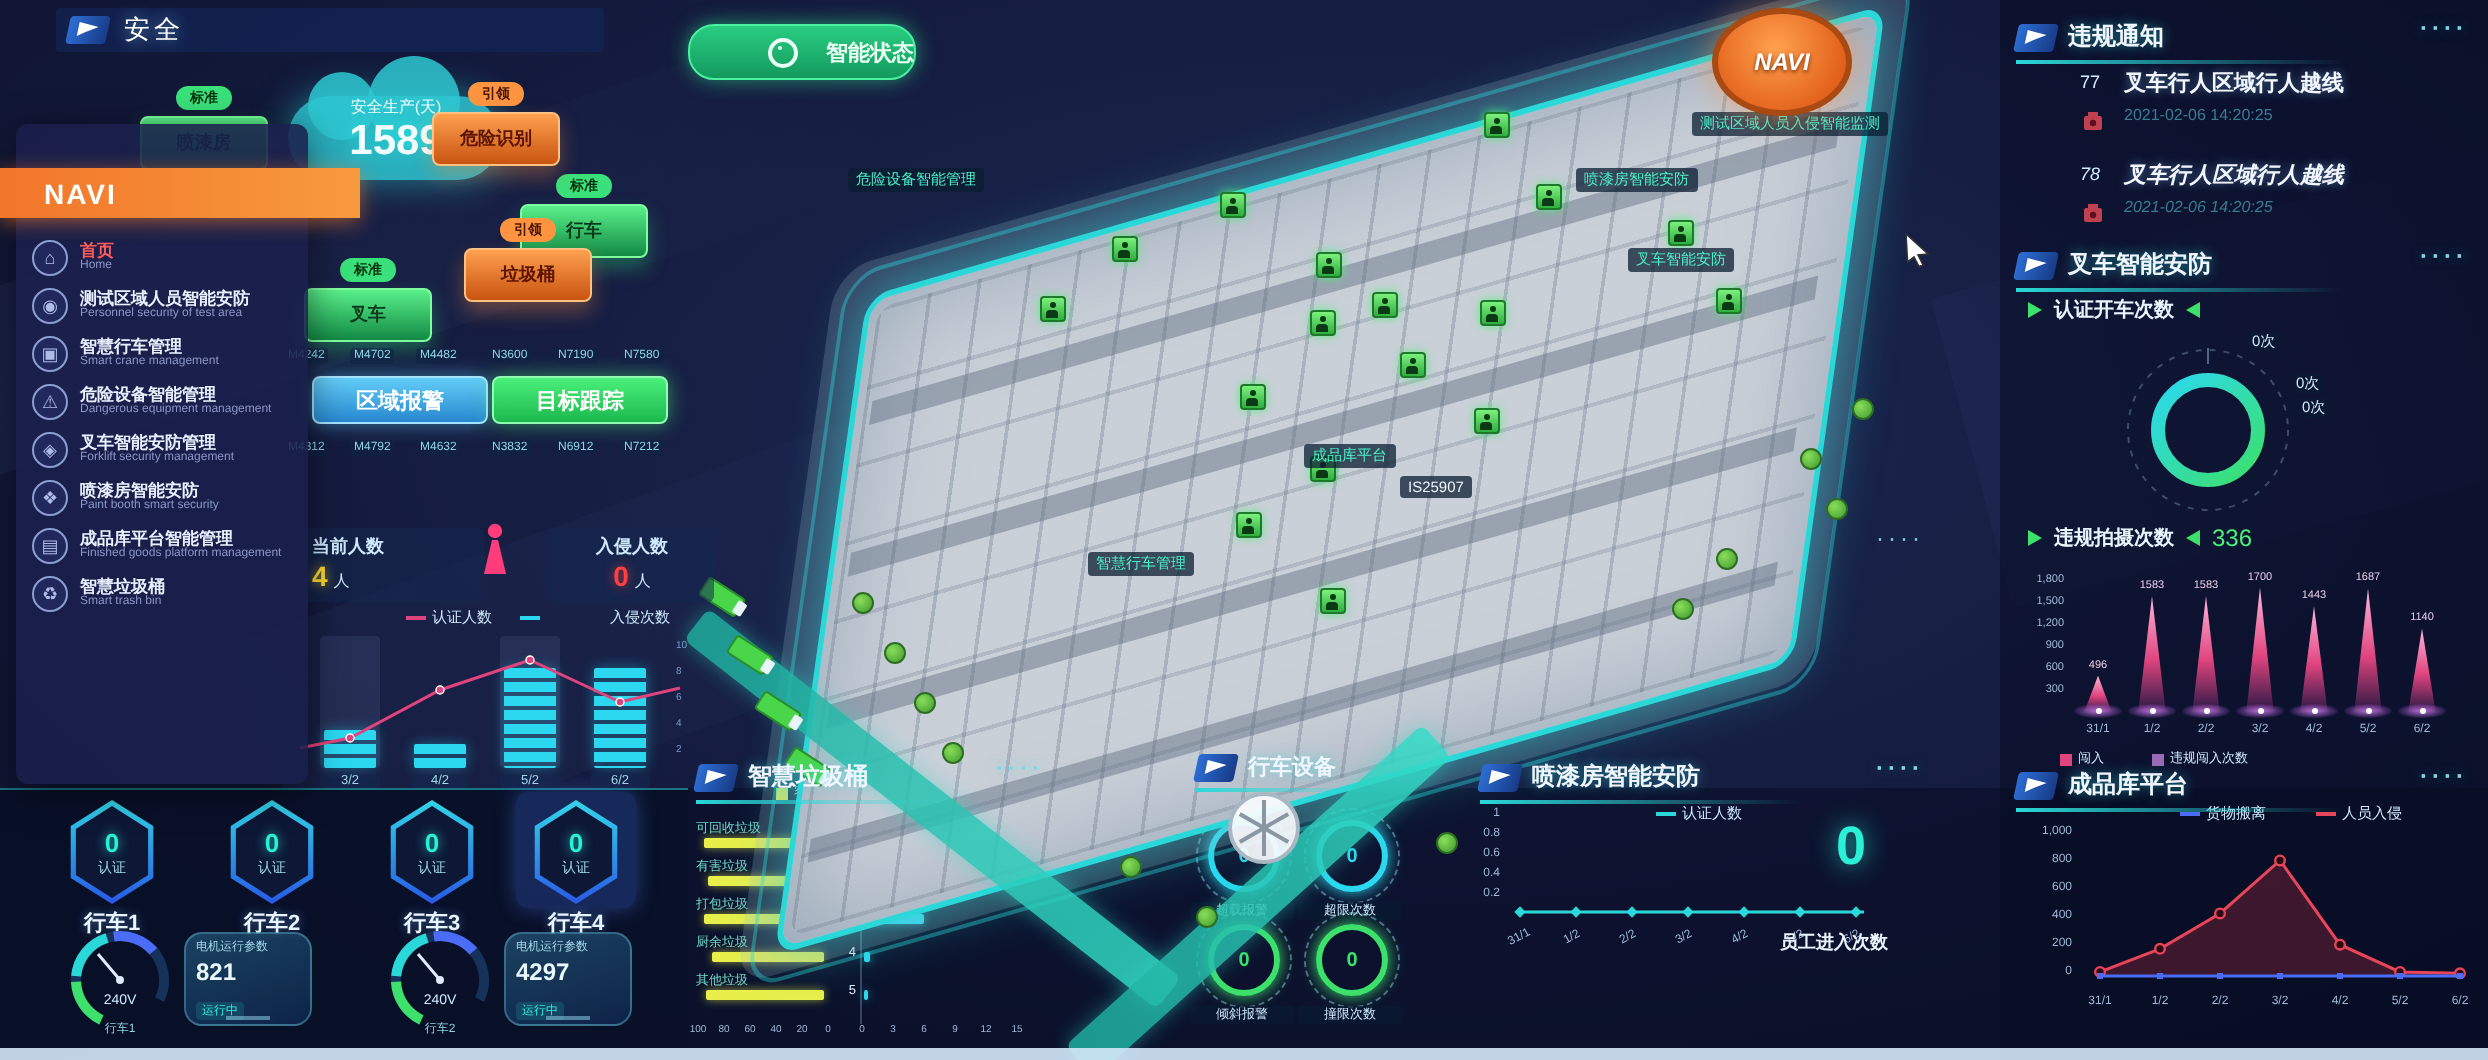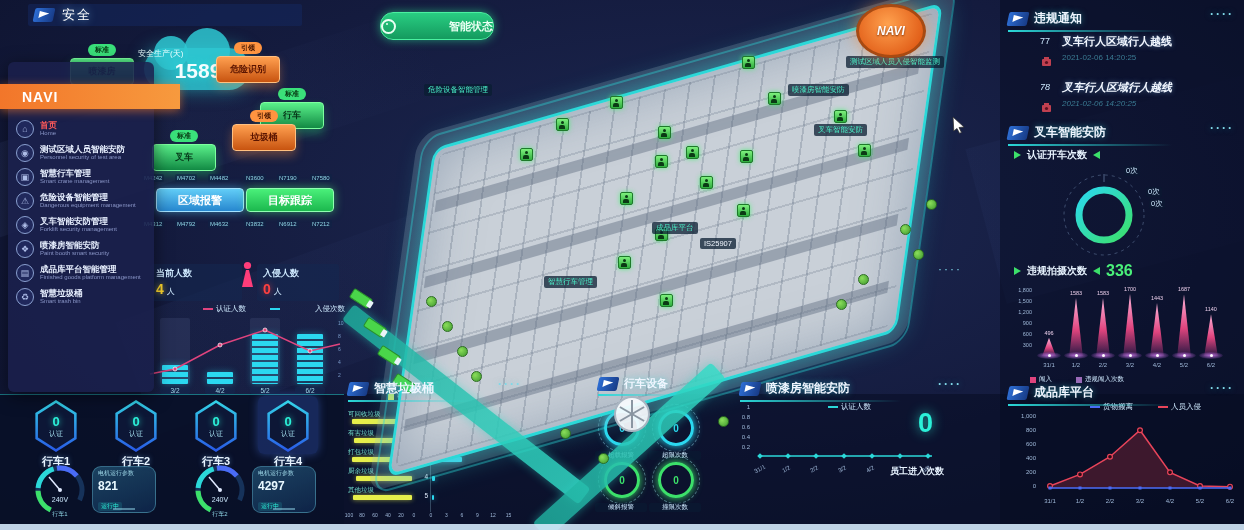--- a/index.html
+++ b/index.html
@@ -16,30 +16,30 @@
   .dots{position:absolute;right:2px;top:-3px;color:#7fd8e8;font-size:12px;letter-spacing:2px;cursor:pointer;}
   .dotsfree{position:absolute;color:#7fd8e8;font-size:12px;letter-spacing:2px;z-index:6;cursor:pointer;}
 
   
   .topbar{position:absolute;left:28px;top:4px;width:268px;height:22px;background:rgba(20,40,95,.55);border-radius:2px;display:flex;align-items:center;gap:8px;padding-left:6px;z-index:6;}
   .topbar .ttl{color:#fff;font-weight:normal;font-size:13px;letter-spacing:2px;text-shadow:0 0 8px rgba(120,200,255,.8);}
 
   
   .status-btn{position:absolute;left:344px;top:12px;width:112px;height:26px;border-radius:13px;z-index:6;
     background:linear-gradient(180deg,#29cd82,#149a5e);border:1px solid #4af0a0;box-shadow:0 0 10px rgba(42,223,142,.6);
-    display:flex;align-items:center;justify-content:space-between;gap:14px;color:#eafff3;font-size:11px;font-weight:bold;cursor:pointer;margin-left:36px;}
+    display:flex;align-items:center;justify-content:flex-end;gap:14px;color:#eafff3;font-size:11px;font-weight:bold;cursor:pointer;}
   .sb-ico{width:11px;height:11px;border:2px solid #eafff3;border-radius:50%;position:relative;}
   .sb-ico::after{content:"";position:absolute;left:2.5px;top:2.5px;width:2px;height:2px;background:#eafff3;border-radius:50%;}
 
   
   .cloud-stat{position:absolute;left:138px;top:34px;width:120px;height:66px;z-index:5;}
   .cshape{position:absolute;left:6px;top:14px;width:106px;height:42px;background:rgba(46,200,210,.85);border-radius:22px;box-shadow:0 0 18px rgba(46,216,216,.55);}
   .cshape::before{content:"";position:absolute;left:10px;top:-12px;width:34px;height:34px;background:rgba(46,200,210,.85);border-radius:50%;}
   .cshape::after{content:"";position:absolute;left:40px;top:-20px;width:46px;height:46px;background:rgba(46,200,210,.85);border-radius:50%;}
-  .clabel{position:absolute;left:0;top:14px;width:120px;font-size:8px;color:#eaffff;z-index:2;}
+  .clabel{position:absolute;left:0;top:14px;width:120px;text-align:center;font-size:8px;color:#eaffff;z-index:2;}
   .cvalue{position:absolute;left:0;top:25px;width:120px;text-align:center;font-size:21px;font-weight:bold;color:#f2fdff;text-shadow:0 0 8px #2bd8d8;z-index:2;}
 
   
   .nav-list{position:absolute;left:8px;top:62px;width:146px;height:330px;background:rgba(26,32,76,.88);border-radius:6px;z-index:8;box-shadow:0 4px 18px rgba(0,0,0,.5);}
   .nav-banner{position:absolute;left:0;top:84px;width:158px;height:25px;z-index:9;background:linear-gradient(90deg,#f2762a,#f79a3e);display:flex;align-items:center;color:#fff;font-weight:bold;font-size:14px;letter-spacing:1px;padding-left:22px;box-shadow:0 2px 10px rgba(242,118,42,.6);}
   #nav-items{position:absolute;left:8px;top:114px;width:146px;z-index:9;}
   .nav-item{display:flex;gap:6px;align-items:flex-start;margin:6px 8px;cursor:pointer;}
   .nav-ico{width:16px;height:16px;border:1px solid #8aa0d0;border-radius:50%;color:#aebde8;font-size:9px;display:flex;align-items:center;justify-content:center;flex-shrink:0;background:rgba(40,50,110,.5);}
   .nl{font-size:8.5px;color:#e8f0ff;font-weight:bold;line-height:10px;}
   .ns{font-size:6px;color:#8a96c8;line-height:7px;}
@@ -81,21 +81,21 @@
   #violation-list{position:absolute;left:1006px;top:34px;width:234px;height:84px;z-index:4;}
   .vitem{position:absolute;width:230px;height:40px;cursor:pointer;}
   .vid{position:absolute;left:34px;top:2px;font-size:9px;color:#cfeaff;}
   .vtext{position:absolute;left:56px;top:0;font-size:11px;font-weight:bold;color:#f2f7ff;text-shadow:0 0 5px rgba(140,200,255,.5);}
   .vcam{position:absolute;left:36px;top:18px;}
   .vtime{position:absolute;left:56px;top:19px;font-size:8px;color:#3a7a92;}
 
   .statrow{position:absolute;display:flex;align-items:center;gap:6px;z-index:4;color:#e8f4ff;font-size:10px;font-weight:bold;}
   .tri-r{width:0;height:0;border-left:7px solid #3ce06a;border-top:4px solid transparent;border-bottom:4px solid transparent;}
   .tri-l{width:0;height:0;border-right:7px solid #3ce06a;border-top:4px solid transparent;border-bottom:4px solid transparent;}
-  .statval{color:#4af07a;font-size:16px;font-weight:bold;}
+  .statval{color:#4af07a;font-size:12px;font-weight:normal;}
   .dlabel{position:absolute;font-size:7.5px;color:#cfeaff;background:rgba(12,24,50,.7);padding:0 2px;border-radius:2px;z-index:4;}
 
   
   #spike-chart{position:absolute;left:1006px;top:282px;width:236px;height:104px;z-index:4;}
   .ytick{position:absolute;width:26px;text-align:right;font-size:5.5px;color:#9fb8d8;}
   .spike{position:absolute;clip-path:polygon(50% 0,88% 100%,12% 100%);background:linear-gradient(180deg,#ffb6dc,#e0447e 55%,rgba(120,40,130,.25));}
   .sbase{position:absolute;width:24px;height:7px;border-radius:50%;background:radial-gradient(closest-side,rgba(200,120,230,.9),rgba(120,50,160,.15));}
   .sdot{position:absolute;width:3px;height:3px;border-radius:50%;background:#fff;}
   .sval{position:absolute;width:26px;text-align:center;font-size:5.5px;color:#e8cce8;}
   .sx{position:absolute;width:26px;text-align:center;font-size:6px;color:#9fb8d8;}
@@ -338,31 +338,31 @@
   <div class="pchip" style="left:150px;top:264px;width:80px;">
     <div class="plab">当前人数</div>
     <span class="pval pv-yellow">4</span><span class="punit">人</span>
   </div>
   <span class="person-ico" style="left:240px;top:261px;">
     <svg width="15" height="28">
         <circle cx="7.5" cy="4.5" r="3.6" fill="#ff3d7a"></circle>
         <path d="M2 26 L6 9 L9 9 L13 26 Z" fill="#ff3d7a"></path>
       </svg>
   </span>
-  <div class="pchip" style="left:257px;top:264px;width:70px;">
+  <div class="pchip" style="left:275px;top:264px;width:70px;text-align:center;">
     <div class="plab">入侵人数</div>
     <span class="pval pv-red">0</span><span class="punit">人</span>
   </div>
 
   <div id="combo-chart">
       <span class="leg" style="position: absolute; left: 55px; top: 4px;">
         <span class="legdash" style="background: rgb(224, 68, 126);"></span>
         <span>认证人数</span>
       </span>
-      <span class="leg" style="position: absolute; left: 122px; top: 4px; gap: 35px;">
+      <span class="leg" style="position: absolute; left: 112px; top: 4px; gap: 35px;">
         <span class="legdash" style="background: rgb(43, 216, 240);"></span>
         <span>入侵次数</span>
       </span>
       <div class="ghost" style="position: absolute; left: 12px; top: 18px; width: 30px; height: 66px;"></div>
       <div class="ghost" style="position: absolute; left: 102px; top: 18px; width: 30px; height: 66px;"></div>
       <div class="cbar" style="position: absolute; left: 14px; top: 65.4px; width: 26px; height: 18.6px;"></div>
       <div class="cbar" style="position: absolute; left: 59px; top: 71.6px; width: 26px; height: 12.4px;"></div>
       <div class="cbar" style="position: absolute; left: 104px; top: 34.4px; width: 26px; height: 49.6px;"></div>
       <div class="cbar" style="position: absolute; left: 149px; top: 34.4px; width: 26px; height: 49.6px;"></div>
       <div style="position: absolute; left: 0px; top: 18px; width: 198px; height: 68px;"><svg width="198" height="68">

